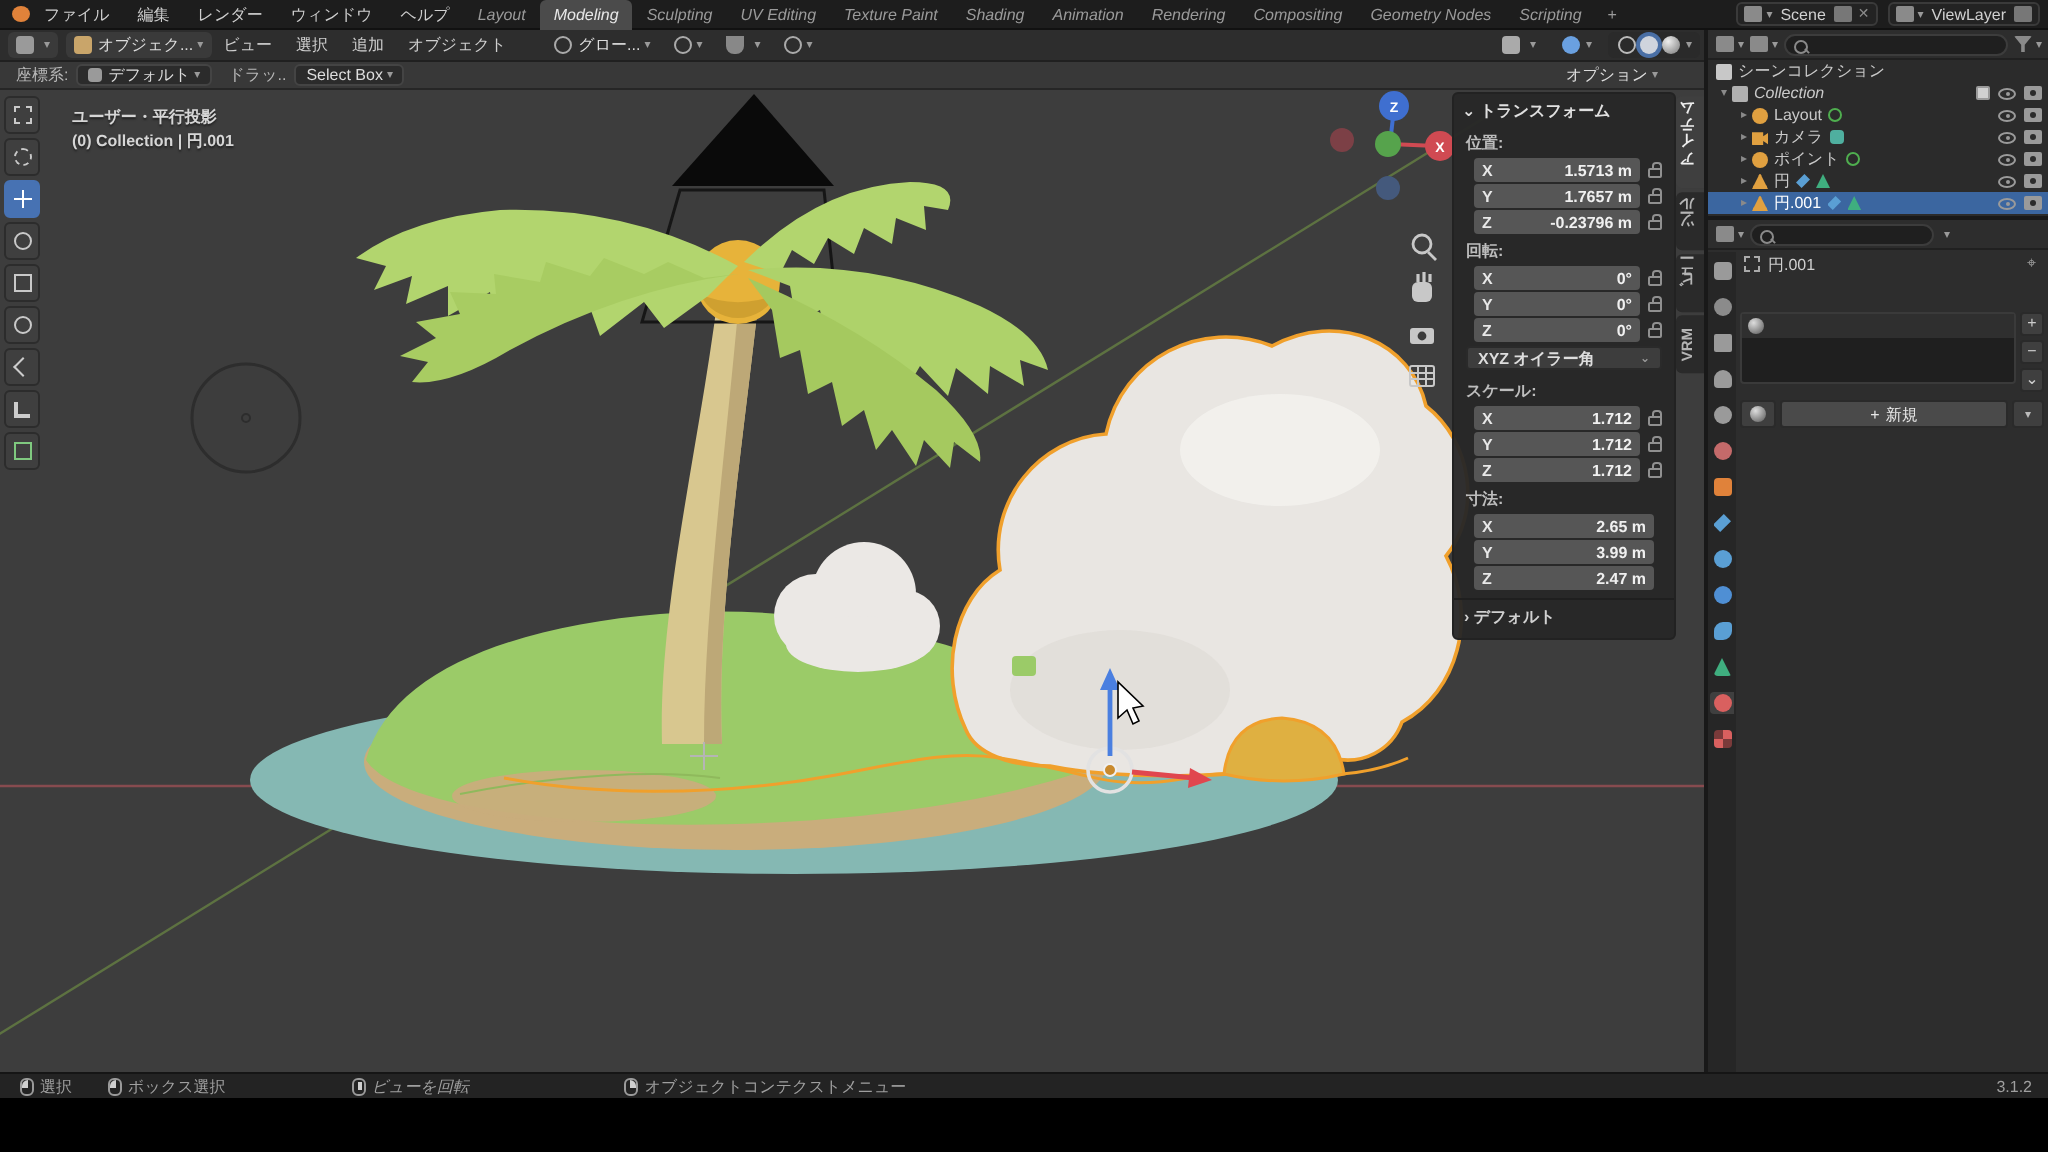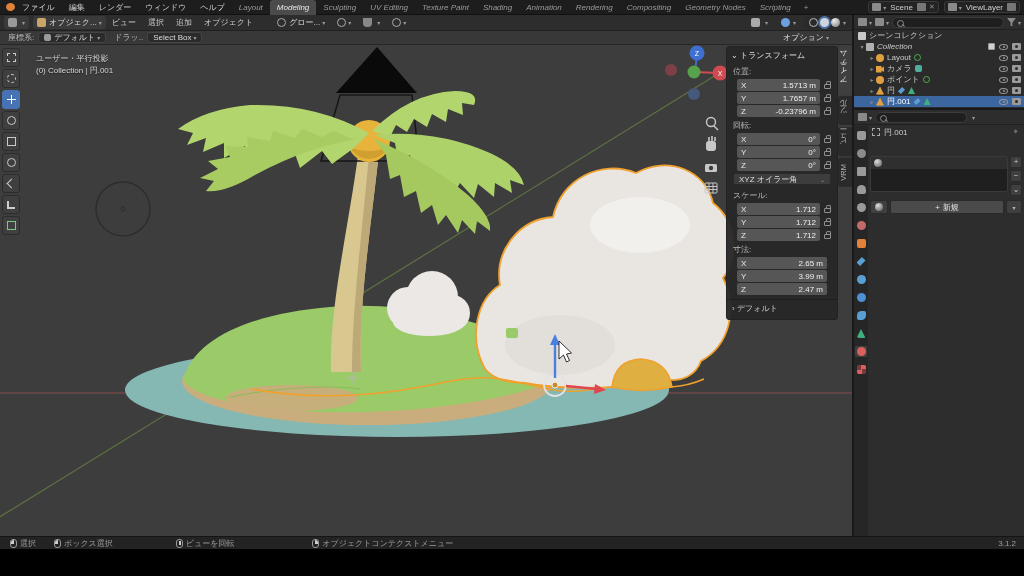--- a/index.html
+++ b/index.html
@@ -32,21 +32,21 @@
   .tool-btn{width:18px;height:19px;background:#3f3f3f;border:1px solid #2c2c2c;border-radius:3px;display:flex;align-items:center;justify-content:center;}
   .tool-btn.active{background:#4772b3;border-color:#4772b3;}
   .tb-glyph{width:9px;height:9px;border:1px solid #c9c9c9;}
   .tb-glyph.dashed{border-style:dashed;}
   .tb-glyph.round{border-radius:50%;}
   .tb-glyph.cross{border:none;position:relative;}
   .tb-glyph.cross::before{content:"";position:absolute;left:4px;top:0;width:1px;height:9px;background:#fff;}
   .tb-glyph.cross::after{content:"";position:absolute;left:0;top:4px;width:9px;height:1px;background:#fff;}
   .tb-glyph.green{border-color:#7fc97f;}
   
-  #viewport{position:absolute;left:0;top:45px;width:852px;height:491px;background:#3d3d3d;overflow:hidden;}
+  #viewport{position:absolute;left:0;top:45px;width:852px;height:491px;background:#3d3d3d;overflow:hidden;font-weight:bold;}
   #vp-overlay{position:absolute;left:36px;top:8px;color:#d6d6d6;text-shadow:0 1px 1px #222;line-height:12px;}
   
   #npanel{position:absolute;left:726px;top:1px;width:112px;background:rgba(40,40,40,.96);border:1px solid #222;border-radius:3px;padding-bottom:2px;}
   .np-hdr{color:#e0e0e0;padding:3px 4px 2px 4px;}
   .np-sec{color:#bdbdbd;padding:3px 6px 1px 6px;}
   .np-row{display:flex;align-items:center;height:12px;margin:1px 6px 0 10px;}
   .np-field{flex:1;display:flex;justify-content:space-between;background:#565656;border-radius:2px;height:12px;align-items:center;padding:0 4px;color:#f0f0f0;}
   .np-field .ax{color:#e8e8e8;}
   .lock{width:7px;height:5px;border:1px solid #909090;border-radius:1px;position:relative;margin-left:4px;margin-top:2px;}
   .lock::before{content:"";position:absolute;left:1px;top:-4px;width:3px;height:3px;border:1px solid #909090;border-bottom:none;border-radius:2px 2px 0 0;}
@@ -604,21 +604,21 @@
 
   <div id="statusbar">
     <div class="hint" style="margin-left:10px;">
       <span class="mouse left"></span>
       <span>選択</span>
     </div>
     <div class="hint">
       <span class="mouse left"></span>
       <span>ボックス選択</span>
     </div>
-    <div class="hint" style="margin-left:45px;">
+    <div class="hint" style="margin-left:45px;font-style:italic;">
       <span class="mouse middle"></span>
       <span>ビューを回転</span>
     </div>
     <div class="hint" style="margin-left:60px;">
       <span class="mouse right"></span>
       <span>オブジェクトコンテクストメニュー</span>
     </div>
     <span id="version">3.1.2</span>
   </div>
 

